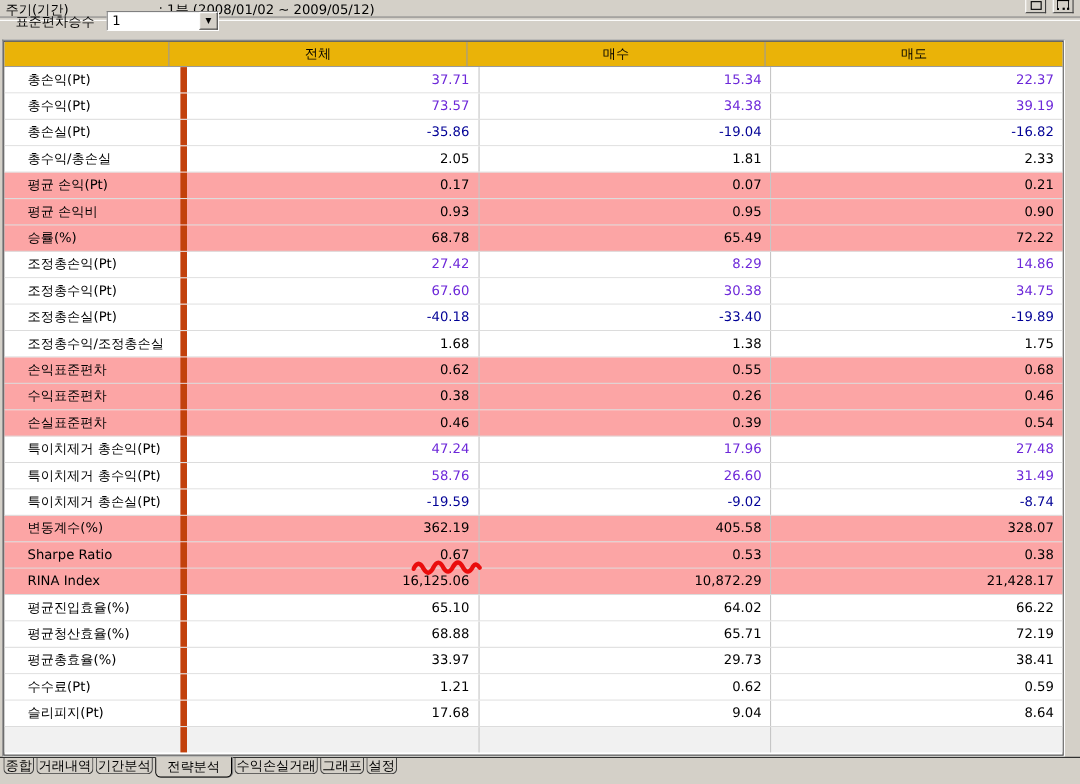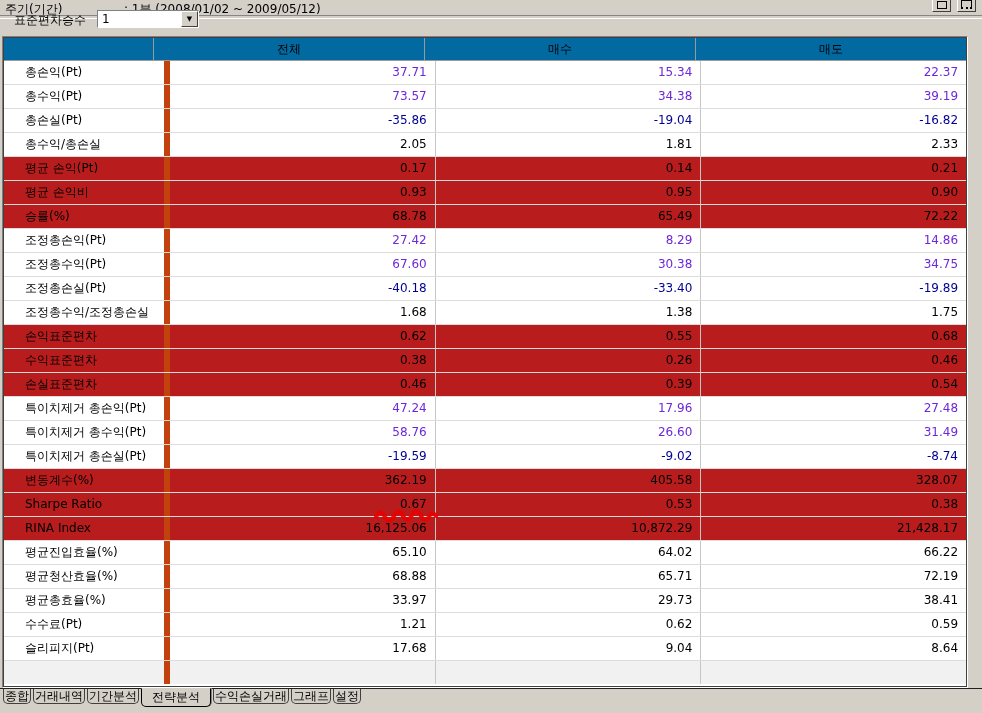--- a/index.html
+++ b/index.html
@@ -4,21 +4,21 @@
 <style>
   html,body { margin:0; padding:0; }
   .app {
     position:relative; width:982px; height:713px;
     background:#d4d0c8; overflow:hidden;
     font-family:"DejaVu Sans", sans-serif; font-size:12px; color:#000;
   }
   
   .titlebar { position:absolute; left:0; top:0; width:100%; height:15px; }
   .period-label { position:absolute; left:5px; top:1px; }
-  .period-value { position:absolute; left:124px; top:1px; }
+  .period-value { position:absolute; left:144px; top:1px; }
   .winbtns { position:absolute; right:6px; top:-3px; display:flex; gap:6px; }
   .winbtn {
     width:17px; height:13px; background:#d4d0c8;
     border:1px solid; border-color:#ffffff #404040 #404040 #ffffff;
     display:flex; align-items:center; justify-content:center;
   }
   .glyph-box { width:8px; height:6px; border:1px solid #000; background:transparent; }
   .glyph-box2 { width:9px; height:6px; border:1px solid #000; border-bottom:2px dotted #000; }
   
   .divider { position:absolute; left:0; top:15px; width:100%; height:2px;
@@ -35,27 +35,27 @@
   .combo-btn {
     width:15px; height:14px; background:#d4d0c8; font-size:7px; line-height:14px; text-align:center;
     border:1px solid; border-color:#ffffff #404040 #404040 #ffffff; color:#000;
   }
   
   .table-outer {
     position:absolute; left:2px; top:36px; width:964px; height:650px;
     border:1px solid; border-color:#808080 #ffffff #ffffff #808080; background:#fff;
   }
   .table-inner { position:absolute; inset:0; border:1px solid #404040; overflow:hidden; }
-  .thead { display:flex; height:22px; background:#0369a1; border-bottom:1px solid #9a9a9a; }
+  .thead { display:flex; height:22px; background:#eab308; border-bottom:1px solid #9a9a9a; }
   .th { line-height:22px; text-align:center; border-right:1px solid #9a9a9a; box-sizing:border-box; }
   .th.corner { width:150px; flex:none; }
   .th.col { flex:1; }
   .th:last-child { border-right:none; }
   .row { display:flex; height:24px; background:#ffffff; box-sizing:border-box; border-bottom:1px solid #dcdcdc; }
-  .row.band { background:#b91c1c; }
+  .row.band { background:#fca5a5; }
   .cell-label {
     width:150px; flex:none; box-sizing:border-box; padding-left:5px; line-height:23px;
     border-right:6px solid #c2410c; white-space:nowrap; overflow:hidden;margin-left:16px;
   }
   .cell-val {
     flex:1; box-sizing:border-box; text-align:right; padding-right:8px; line-height:23px;
     border-right:1px solid #c6c6c6;
   }
   .cell-val:last-child { border-right:none; }
   .tone-red .cell-val { color:#6d28d9; }
@@ -137,21 +137,21 @@
           </div>
           <div class="row tone-black">
             <div class="cell-label">총수익/총손실</div>
             <div class="cell-val">2.05</div>
             <div class="cell-val">1.81</div>
             <div class="cell-val">2.33</div>
           </div>
           <div class="row tone-black band">
             <div class="cell-label">평균 손익(Pt)</div>
             <div class="cell-val">0.17</div>
-            <div class="cell-val">0.14</div>
+            <div class="cell-val">0.07</div>
             <div class="cell-val">0.21</div>
           </div>
           <div class="row tone-black band">
             <div class="cell-label">평균 손익비</div>
             <div class="cell-val">0.93</div>
             <div class="cell-val">0.95</div>
             <div class="cell-val">0.90</div>
           </div>
           <div class="row tone-black band">
             <div class="cell-label">승률(%)</div>

